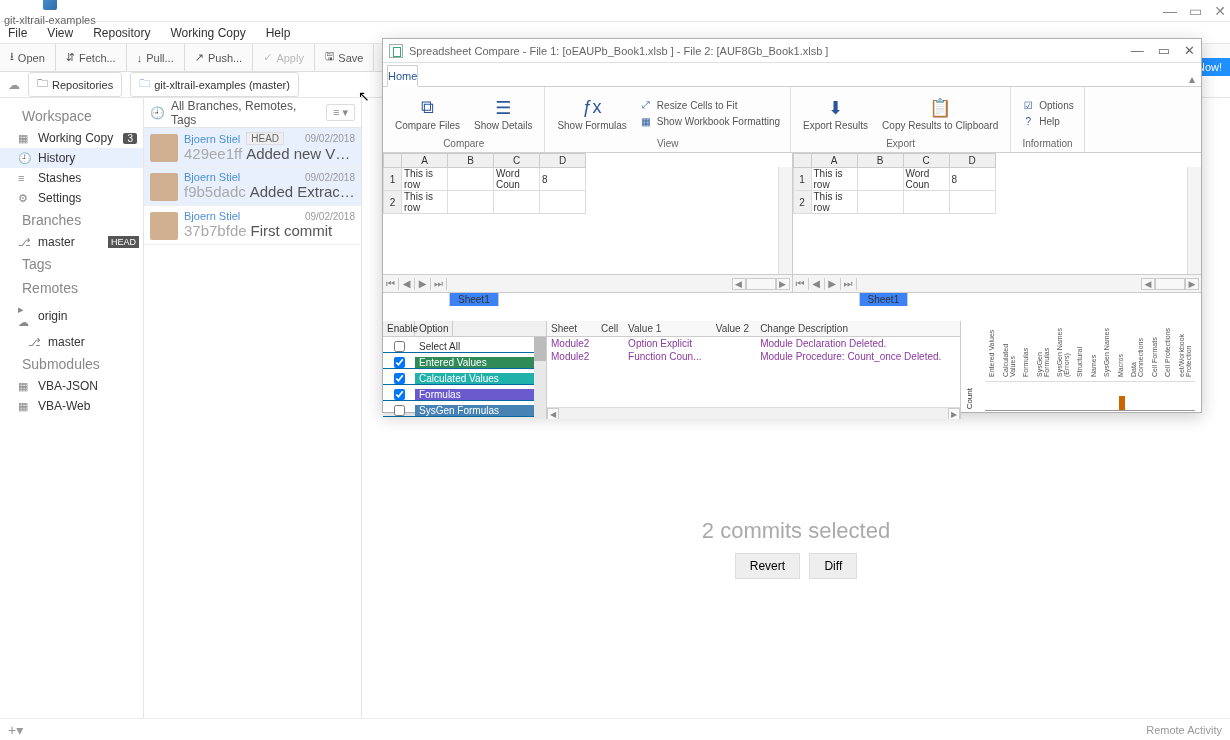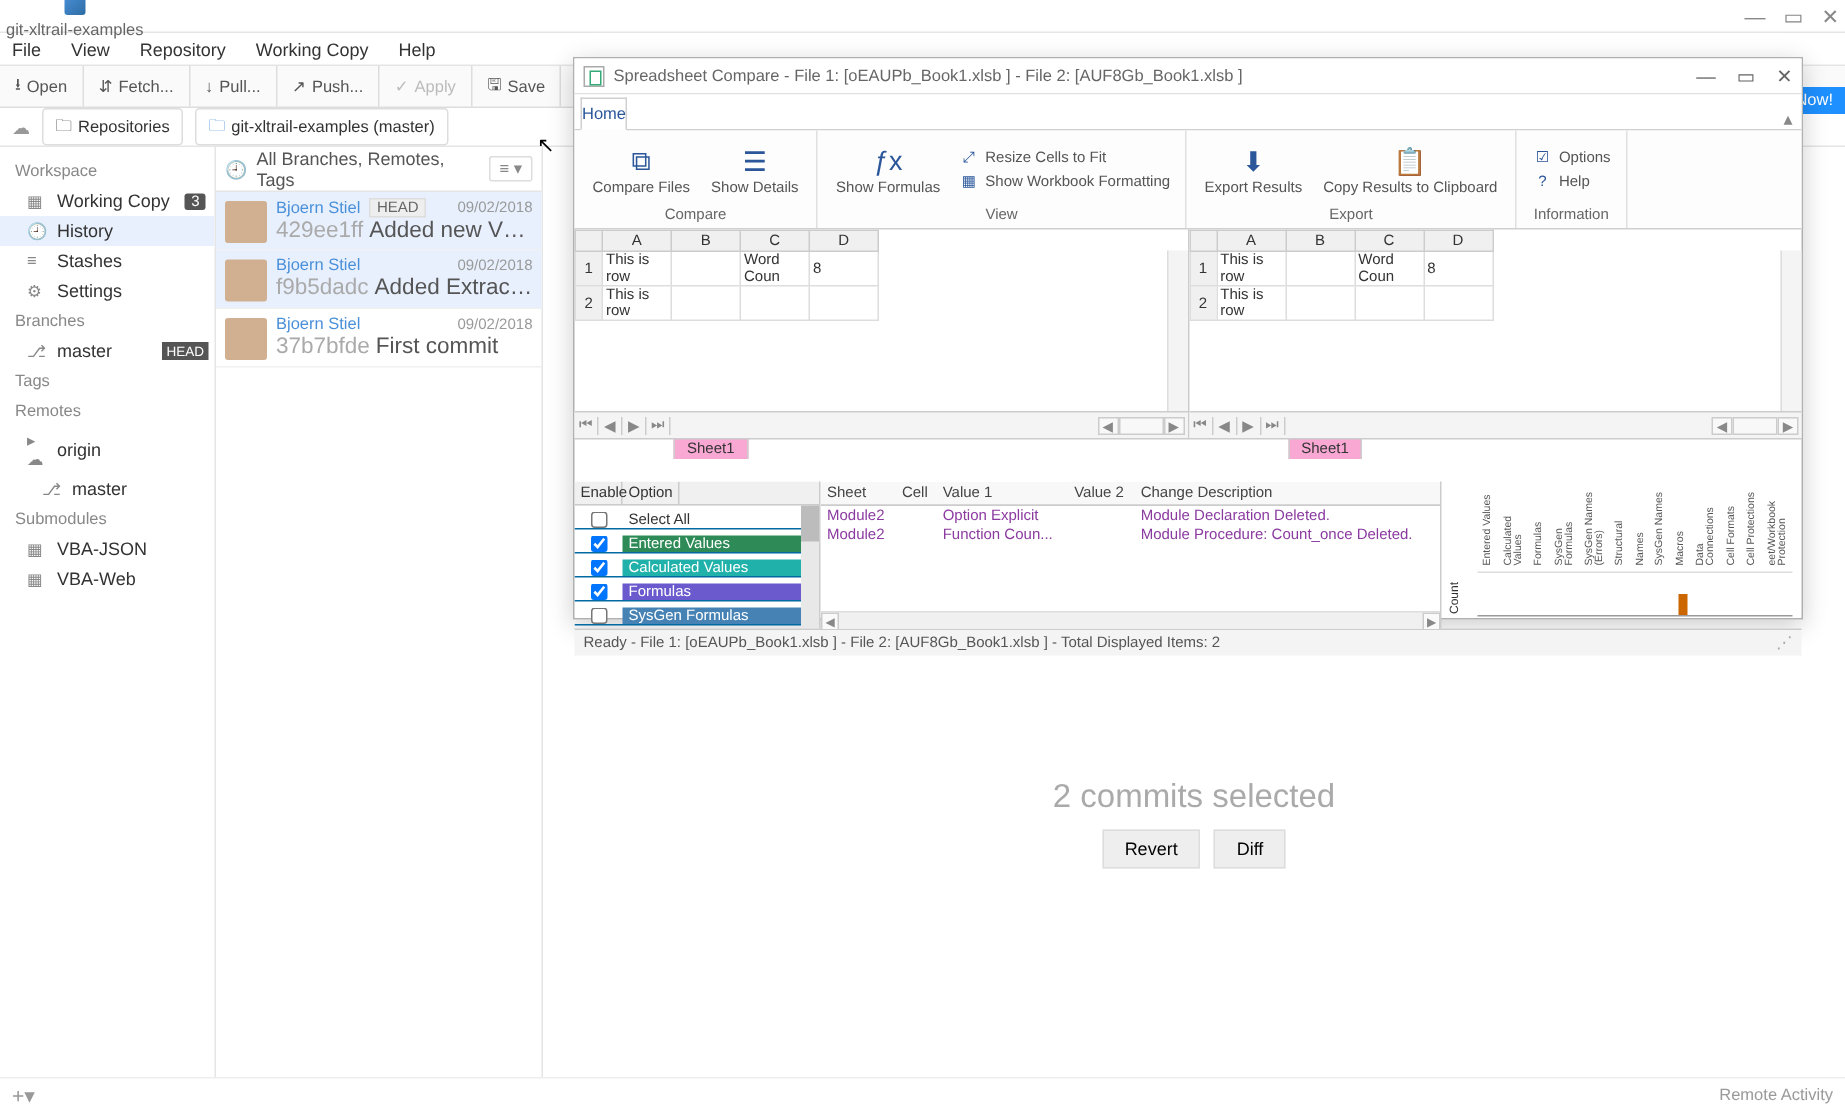--- a/index.html
+++ b/index.html
@@ -22,21 +22,21 @@
 .tb-ico { font-size: 11px; }
 
 .crumbbar { height: 26px; display: flex; align-items: center; padding: 0 8px; gap: 8px; border-bottom: 1px solid #e5e5e5; }
 .crumb { display: flex; align-items: center; gap: 4px; padding: 2px 8px; border: 1px solid #ddd; border-radius: 3px; font-size: 11px; cursor: pointer; }
 .cloud-ico::before { content: "☁"; color: #999; }
 
 .main { display: flex; height: calc(100% - 98px - 22px); }
 
 
 .sidebar { width: 144px; border-right: 1px solid #e5e5e5; padding: 6px 0; overflow-y: auto; }
-.sb-section { font-size: 11px; color: #888; padding: 4px 10px; }
+.sb-section { font-size: 14px; color: #888; padding: 4px 10px; margin-left: 12px; }
 .sb-item { display: flex; align-items: center; padding: 3px 10px 3px 18px; font-size: 12px; cursor: pointer; position: relative; }
 .sb-item.sel { background: #e8f0fe; }
 .sb-item .badge { position: absolute; right: 6px; background: #555; color: #fff; font-size: 10px; padding: 0 4px; border-radius: 2px; }
 .sb-item .head-badge { position: absolute; right: 4px; background: #555; color: #fff; font-size: 9px; padding: 1px 3px; }
 .sb-ico { margin-right: 6px; font-size: 11px; color: #888; width: 14px; display: inline-block; }
 .sb-sub { padding-left: 28px; }
 
 
 .commitpane { width: 218px; border-right: 1px solid #e5e5e5; }
 .filterbar { height: 30px; display: flex; align-items: center; padding: 0 6px; border-bottom: 1px solid #e5e5e5; gap: 6px; }
@@ -87,21 +87,21 @@
 .grid-wrap:last-child { border-right: none; }
 .gridscroll { flex:1; overflow:auto; }
 .grid table { border-collapse: collapse; font-size: 10px; }
 .grid th { background: #f0f0f0; border: 1px solid #ccc; text-align: center; font-weight: normal; padding: 0; height: 14px; width: 46px; }
 .grid th.rowh { width: 18px; background: #f0f0f0; }
 .grid td { border: 1px solid #ddd; padding: 0 2px; height: 13px; width: 46px; background: #fff; }
 .grid td.rh { background: #f0f0f0; text-align: center; width: 18px; }
 .sheet-tabs { height: 18px; display: flex; align-items: center; background: #f4f4f4; border-top: 1px solid #ccc; font-size: 10px; }
 .sheet-nav { display: flex; }
 .sheet-nav span { width: 16px; text-align: center; border-right: 1px solid #ccc; color: #888; cursor: pointer; }
-.sheet-tab { padding: 1px 8px; background: #f9a8d4; border: 1px solid #ccc; border-bottom: none; margin-left: 2px; margin-top: 30px; }
+.sheet-tab { padding: 1px 8px; background: #3b82f6; border: 1px solid #ccc; border-bottom: none; margin-left: 2px; margin-top: 30px; }
 .hscroll { flex:1; display:flex; justify-content:flex-end; align-items:center; gap:0; padding-right:2px;}
 .hscroll span { width:14px; height:12px; border:1px solid #ccc; display:inline-flex; align-items:center; justify-content:center; font-size:9px; color:#888; background:#f8f8f8;}
 .vscroll-stub { position:absolute; right:0; top:14px; bottom:18px; width:14px; background:#f4f4f4; border-left:1px solid #ddd;}
 
 
 .sc-bottom { display: flex; height: 98px; margin-top: 28px; }
 .opt-panel { width: 164px; border-right: 1px solid #ccc; overflow-y: auto; font-size: 10px; position:relative;}
 .opt-hdr { display: flex; background: #f0f0f0; border-bottom: 1px solid #ccc; }
 .opt-hdr div { padding: 2px 4px; border-right: 1px solid #ccc; }
 .opt-row { display: flex; align-items: flex-end; height: 16px; border-bottom: 1px solid #0369a1; }
@@ -595,17 +595,13 @@
           <div class="chart-bar" style="height: 0px;"></div>
           <div class="chart-bar" style="height: 14px;"></div>
           <div class="chart-bar" style="height: 0px;"></div>
           <div class="chart-bar" style="height: 0px;"></div>
           <div class="chart-bar" style="height: 0px;"></div>
           <div class="chart-bar" style="height: 0px;"></div>
         </div>
     </div>
   </div>
 
-  <div class="sc-status">
-    <span>Ready - File 1: [oEAUPb_Book1.xlsb ] - File 2: [AUF8Gb_Book1.xlsb ] - Total Displayed Items: 2</span>
-    <span class="sc-resize">⋰</span>
-  </div>
 </div>
 
 </body></html>

